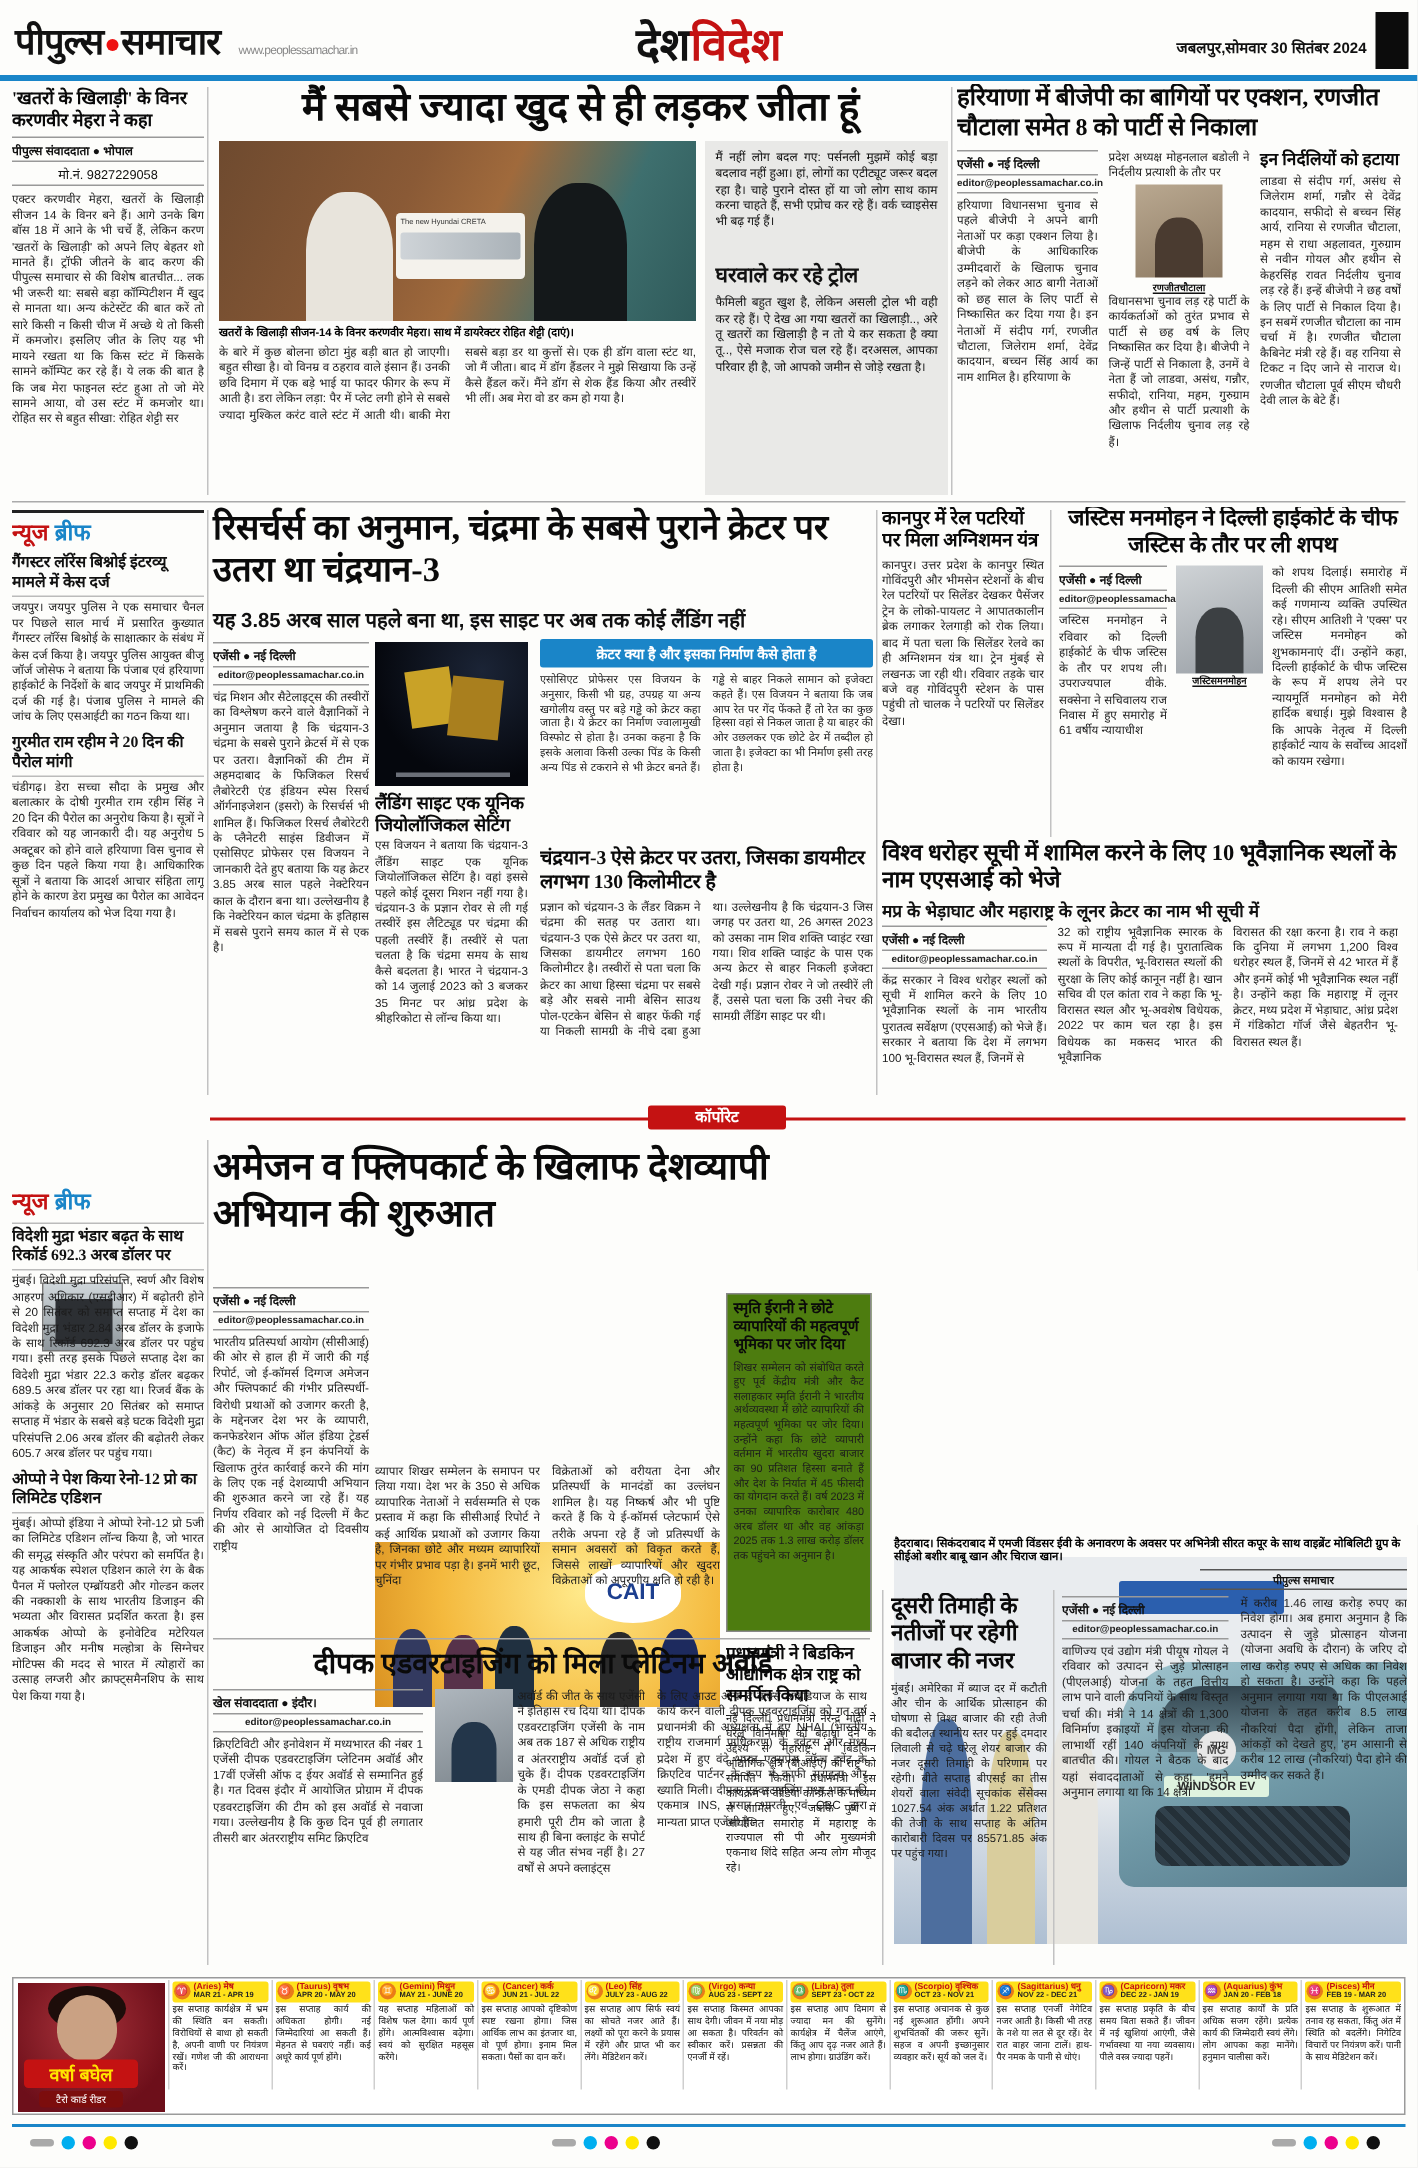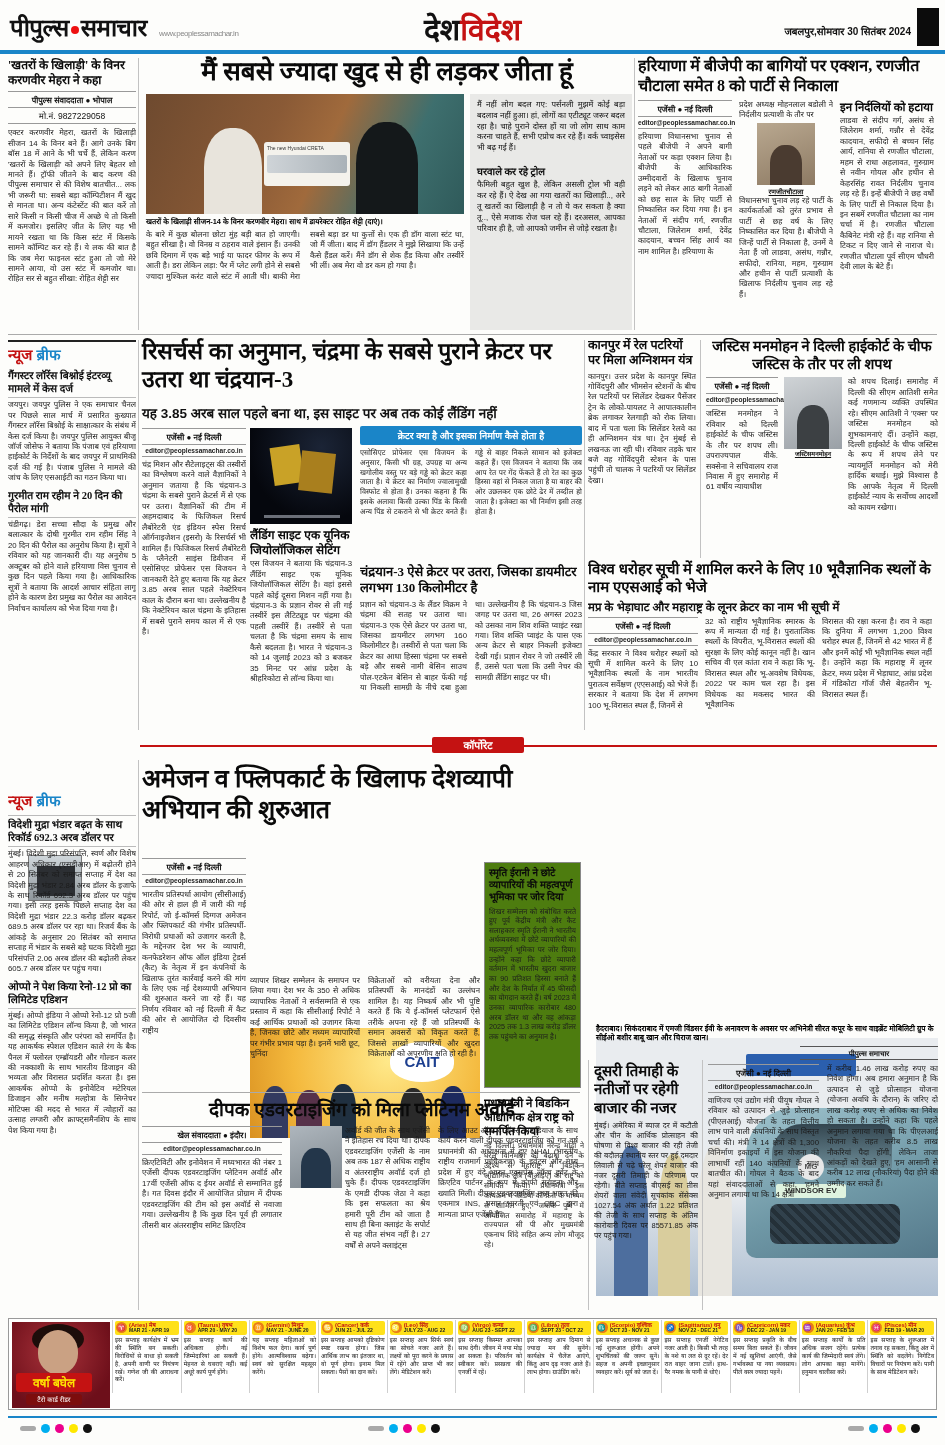--- a/index.html
+++ b/index.html
@@ -3,40 +3,40 @@
 <meta charset="utf-8">
 <style>
 *{margin:0;padding:0;box-sizing:border-box}
 body{background:#d8d8d8;font-family:"Liberation Sans",sans-serif}
 #page{position:relative;width:945px;height:1445px;margin:0 auto;background:#fdfdfb;color:#111;overflow:hidden}
 .abs{position:absolute}
 .red{color:#c41212}
 .blue{color:#1a85c8}
 .hl{font-weight:bold;line-height:1.22;color:#0a0a0a;font-family:"Liberation Serif","DejaVu Serif",serif}
 .bt{font-size:7.8px;line-height:1.34;text-align:justify;color:#1c1c1c;overflow:hidden}
-.byline{font-size:8px;font-weight:bold;text-align:center;padding:2px 0;border-top:1px solid #999;border-bottom:1px solid #999}
+.byline{font-size:8px;font-weight:bold;text-align:left;padding:2px 0;border-top:1px solid #999;border-bottom:1px solid #999}
 .email{display:block;font-size:6.6px;font-weight:bold;color:#222;border-bottom:1px solid #999;padding:2px 0;margin-bottom:3px;text-align:center}
 .cap{font-size:7.4px;font-weight:bold;line-height:1.25;color:#000}
 .vr{position:absolute;width:1px;background:#c2c2c2}
 .hr{position:absolute;height:1px;background:#aaa}
 .photo{position:relative;overflow:hidden}
 .sil{position:absolute;bottom:0;border-radius:45% 45% 0 0}
 .flex{display:flex}
 
 .mast-logo{position:absolute;left:10px;top:10px;font-size:24px;font-weight:bold;letter-spacing:-.5px;white-space:nowrap}
 .logo-dot{display:inline-block;width:8px;height:8px;border-radius:50%;background:#e11;margin:0 2px 2px 2px}
 .mast-url{font-size:8px;color:#888;font-weight:normal;margin-left:6px}
 .mast-title{position:absolute;left:0;right:0;top:8px;text-align:center;font-size:30px;font-weight:bold;font-family:"Liberation Serif","DejaVu Serif",serif}
 .mast-date{position:absolute;right:34px;top:24px;font-size:10px;font-weight:bold}
 .blackbox{position:absolute;right:6px;top:8px;width:22px;height:38px;background:#0c0c0c}
 .hrule{position:absolute;left:0;right:0;top:50px;height:4px;background:#1a85c8}
 
 .gbox{background:#e9e9e7;padding:6px 7px;font-size:8px;line-height:1.35;text-align:justify}
 .gbox .lead{font-weight:normal}
-.gbox .sh{font-weight:bold;font-size:10px;margin:11px 0 2px;font-family:"Liberation Serif",serif}
+.gbox .sh{font-weight:bold;font-size:14px;margin:22px 0 2px;font-family:"Liberation Serif",serif}
 
 .bluebox-h{background:#1a85c8;color:#fff;font-weight:bold;font-size:9.5px;text-align:center;padding:3px 4px;border-radius:2px}
 
 .corp-line{position:absolute;left:140px;right:8px;top:745px;height:2px;background:#c41212}
 .corp-box{position:absolute;left:432px;top:737px;width:92px;height:16px;background:#c41212;color:#fff;font-weight:bold;font-size:10.5px;text-align:center;line-height:16px;border-radius:2px}
 
 .nb{font-size:15px;font-weight:bold;border-top:2px solid #222;padding-top:2px}
 .brief-t{font-size:10.5px;font-weight:bold;line-height:1.25;margin:5px 0 2px;border-bottom:1px solid #bbb;padding-bottom:2px;font-family:"Liberation Serif",serif}
 
 .tarot{position:absolute;left:12px;top:1322px;width:98px;height:86px;background:radial-gradient(circle at 45% 35%,#a8323a,#6d0f1a 75%);overflow:hidden}

